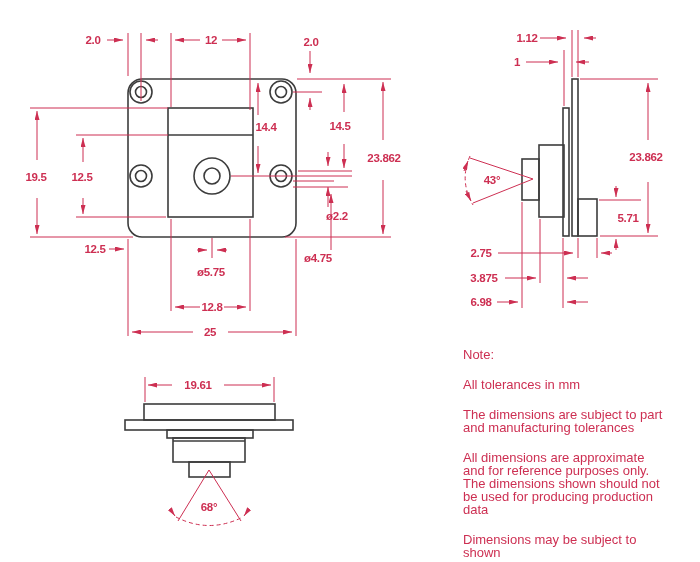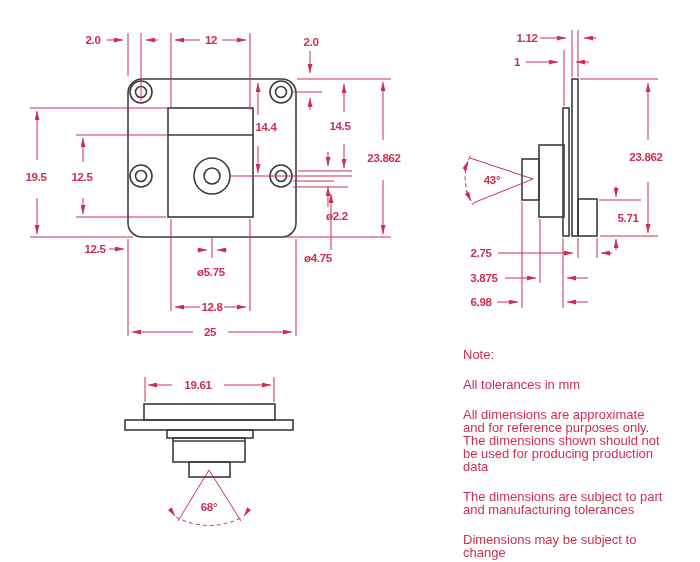--- a/index.html
+++ b/index.html
@@ -189,17 +189,17 @@
     <path class="dim-dash" d="M 176,517 Q 209,534 243,517"></path>
     <line class="dim" x1="170" y1="509" x2="175" y2="516" marker-end="url(#arr)"></line>
     <line class="dim" x1="249" y1="509" x2="244" y2="516" marker-end="url(#arr)"></line>
     <text class="lbl" x="209" y="511">68°</text>
   </g>
 </svg>
 
 <div id="notes">
   <p>Note:</p>
   <p>All tolerances in mm</p>
+  <p>The dimensions are subject to part and manufacturing tolerances</p>
   <p>All dimensions are approximate and for reference purposes only. The dimensions shown should not be used for producing production data</p>
-  <p>The dimensions are subject to part and manufacturing tolerances</p>
-  <p>Dimensions may be subject to change</p>
+  <p>Dimensions may be subject to shown</p>
 </div>
 </div>
 
 </body></html>

